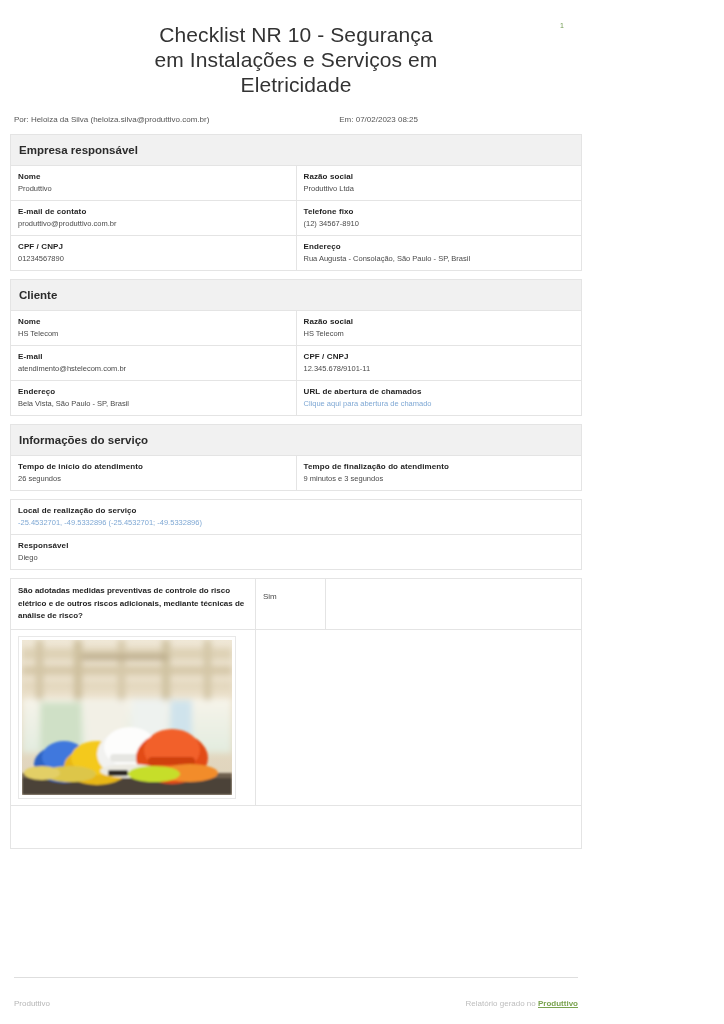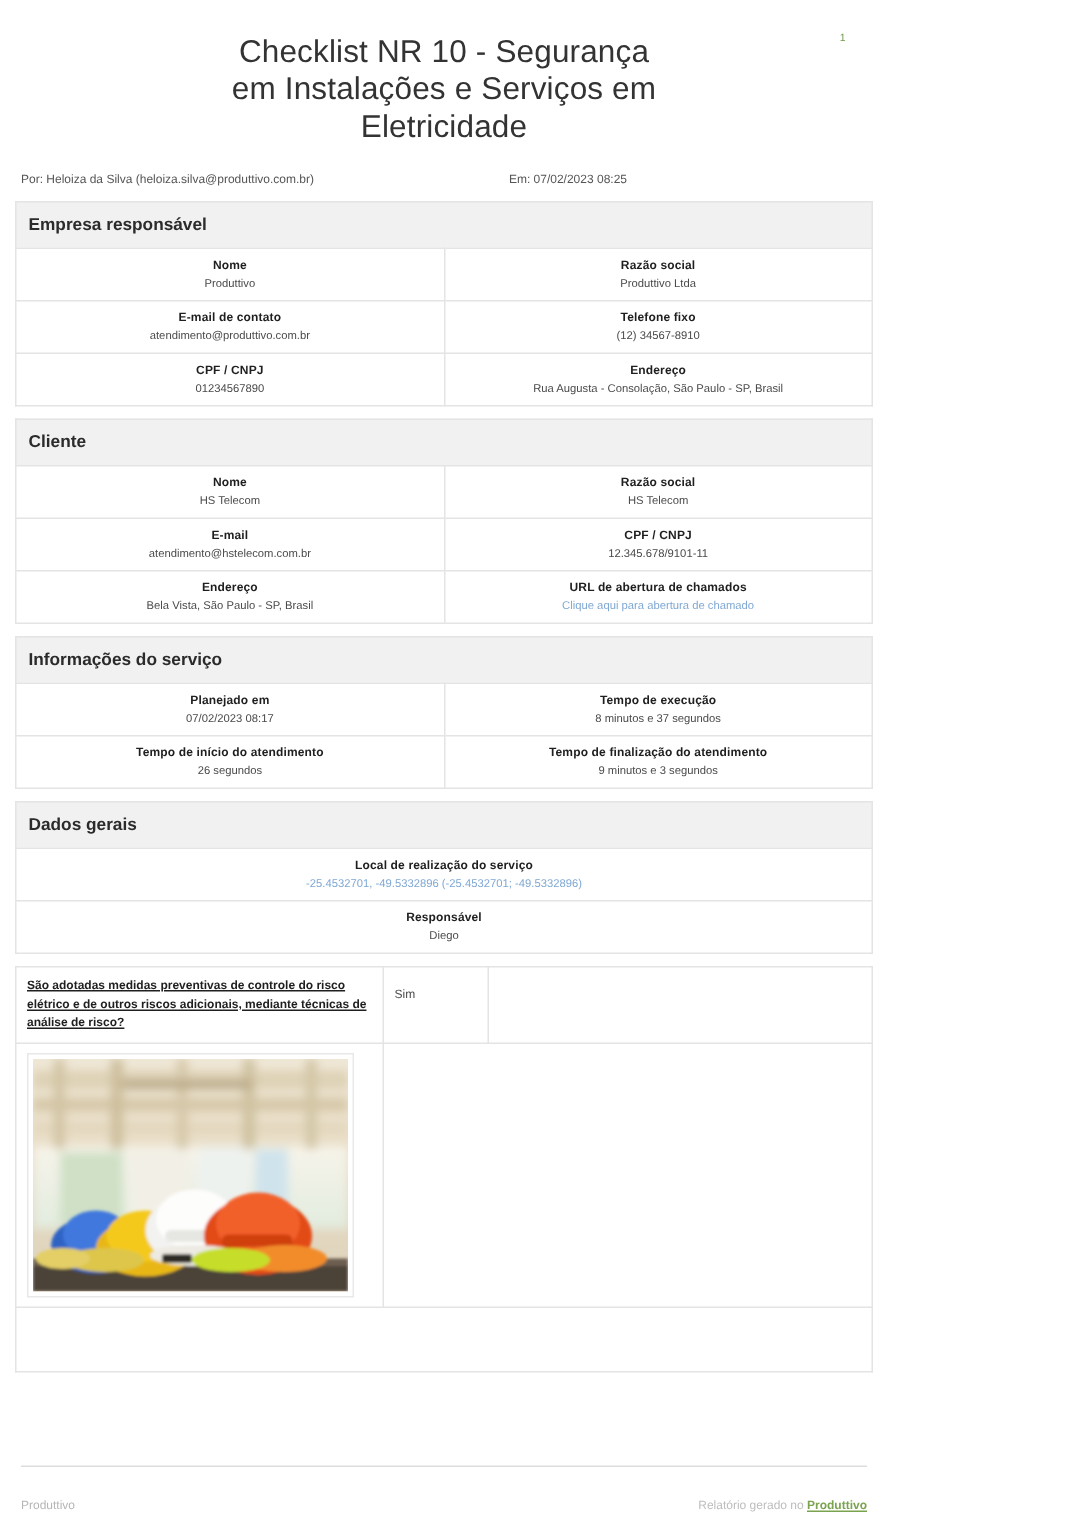--- a/index.html
+++ b/index.html
@@ -70,21 +70,20 @@
     font-weight: bold;
     color: #2b2b2b;
     padding: 8px 8px 8px 8px;
     line-height: 14px;
   }
 
   table.grid {
     width: 100%;
     border-collapse: collapse;
     table-layout: fixed;
-    text-align: center;
   }
   table.grid td {
     border: 1px solid #e4e4e4;
     vertical-align: top;
     padding: 5px 7px 6px 7px;
     background: #ffffff;
   }
   .fld-label {
     font-size: 8px;
     font-weight: bold;
@@ -119,21 +118,20 @@
     border: 1px solid #e4e4e4;
     vertical-align: top;
     background: #fff;
     padding: 6px 7px;
   }
   .q-text {
     font-size: 8px;
     font-weight: bold;
     color: #1f1f1f;
     line-height: 12.5px;
-    text-decoration: underline;
   }
   .q-answer {
     font-size: 8px;
     color: #4a4a4a;
     line-height: 12px;
     padding-top: 12px !important;
   }
   .photo-cell {
     padding: 6px 7px 6px 7px !important;
   }
@@ -208,21 +206,21 @@
                 <div class="fld-value">Produttivo</div>
               </td>
               <td>
                 <div class="fld-label">Razão social</div>
                 <div class="fld-value">Produttivo Ltda</div>
               </td>
             </tr>
             <tr>
               <td>
                 <div class="fld-label">E-mail de contato</div>
-                <div class="fld-value">atendimento@produttivo.com.br</div>
+                <div class="fld-value">produttivo@produttivo.com.br</div>
               </td>
               <td>
                 <div class="fld-label">Telefone fixo</div>
                 <div class="fld-value">(12) 34567-8910</div>
               </td>
             </tr>
             <tr>
               <td>
                 <div class="fld-label">CPF / CNPJ</div>
                 <div class="fld-value">01234567890</div>
@@ -273,44 +271,33 @@
           </tbody>
         </table>
       </div>
       <div class="spacer"></div>
       <div class="section">
         <div class="section-title">Informações do serviço</div>
         <table class="grid">
           <tbody>
             <tr>
               <td>
-                <div class="fld-label">Planejado em</div>
-                <div class="fld-value">07/02/2023 08:17</div>
-              </td>
-              <td>
-                <div class="fld-label">Tempo de execução</div>
-                <div class="fld-value">8 minutos e 37 segundos</div>
-              </td>
-            </tr>
-            <tr>
-              <td>
                 <div class="fld-label">Tempo de início do atendimento</div>
                 <div class="fld-value">26 segundos</div>
               </td>
               <td>
                 <div class="fld-label">Tempo de finalização do atendimento</div>
                 <div class="fld-value">9 minutos e 3 segundos</div>
               </td>
             </tr>
           </tbody>
         </table>
       </div>
       <div class="spacer"></div>
       <div class="section">
-        <div class="section-title">Dados gerais</div>
         <table class="grid">
           <tbody>
             <tr>
               <td colspan="2">
                 <div class="fld-label">Local de realização do serviço</div>
                 <div class="fld-value geo">-25.4532701, -49.5332896 (-25.4532701; -49.5332896)</div>
               </td>
             </tr>
             <tr>
               <td colspan="2">

